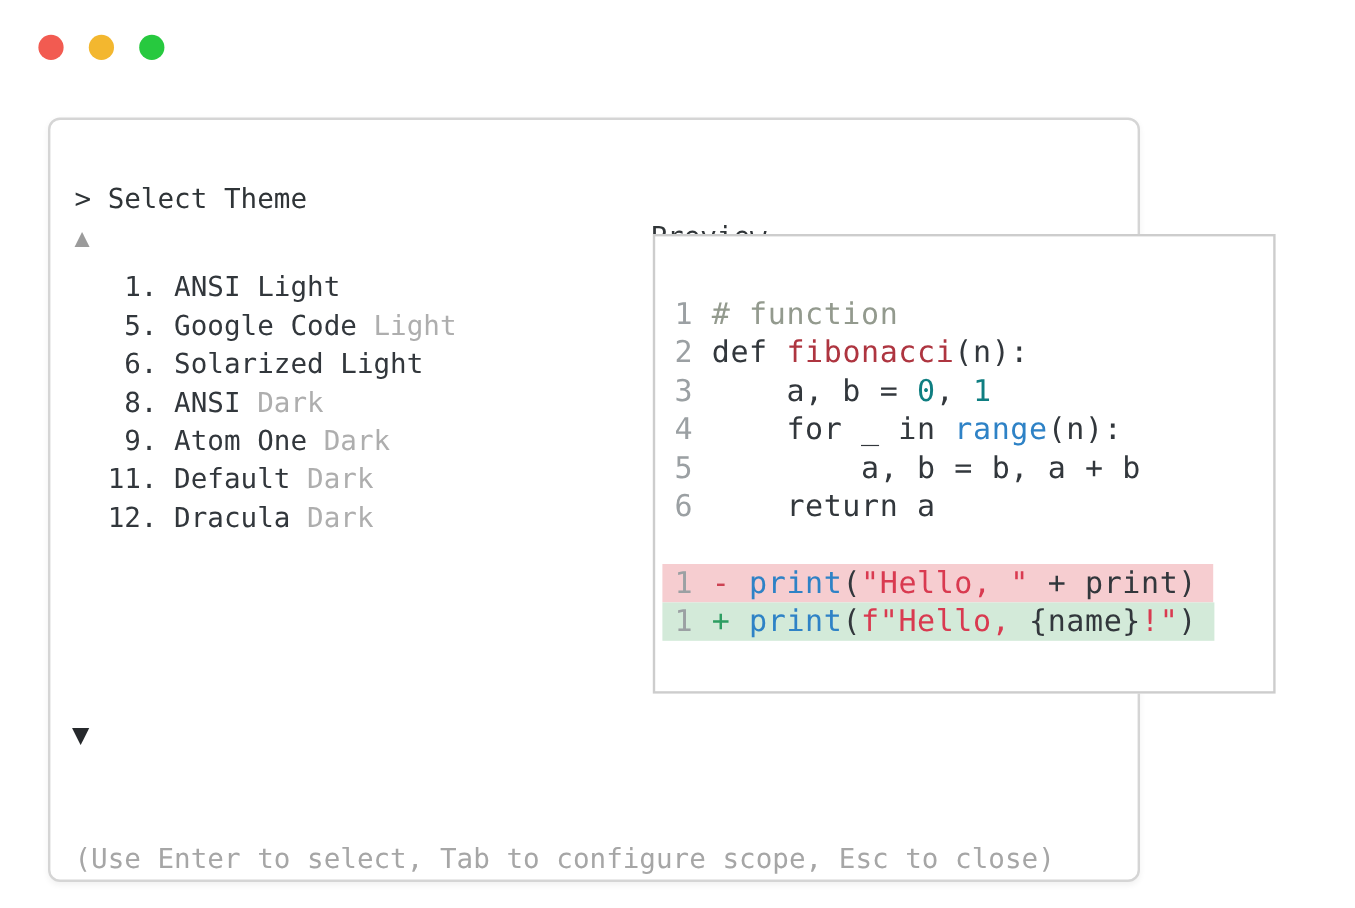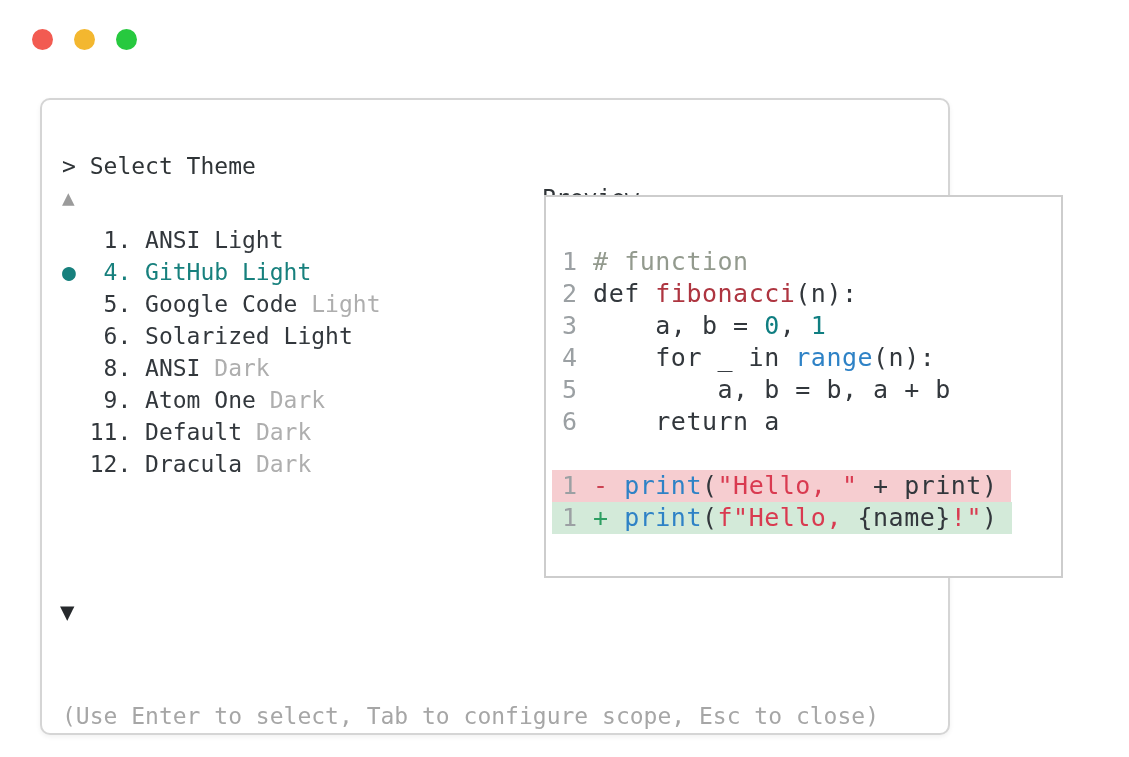--- a/index.html
+++ b/index.html
@@ -70,21 +70,20 @@
   </div>
 
   <div class="panel">
 
     <div class="prompt">&gt; Select Theme</div>
 
     <div class="scroll-up">▲</div>
 
     <div class="theme-list">
         <div class="theme-row"><span class="c-text">   1. ANSI Light</span></div>
-        <div class="theme-row"><span class="c-selected">●  4. GitHub Light</span></div>
         <div class="theme-row"><span class="c-text">   5. Google Code </span><span class="c-muted">Light</span></div>
         <div class="theme-row"><span class="c-text">   6. Solarized Light</span></div>
         <div class="theme-row"><span class="c-text">   8. ANSI </span><span class="c-muted">Dark</span></div>
         <div class="theme-row"><span class="c-text">   9. Atom One </span><span class="c-muted">Dark</span></div>
         <div class="theme-row"><span class="c-text">  11. Default </span><span class="c-muted">Dark</span></div>
         <div class="theme-row"><span class="c-text">  12. Dracula </span><span class="c-muted">Dark</span></div>
       </div>
 
     <div class="scroll-down">▼</div>
 

